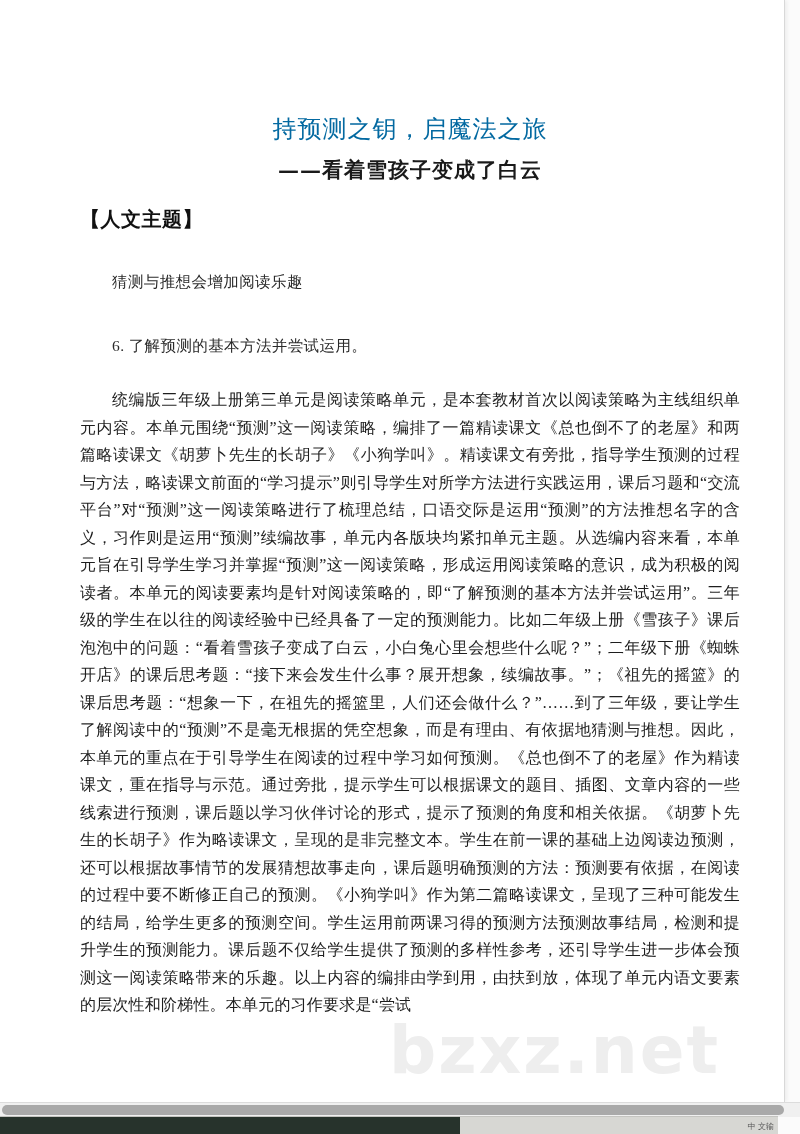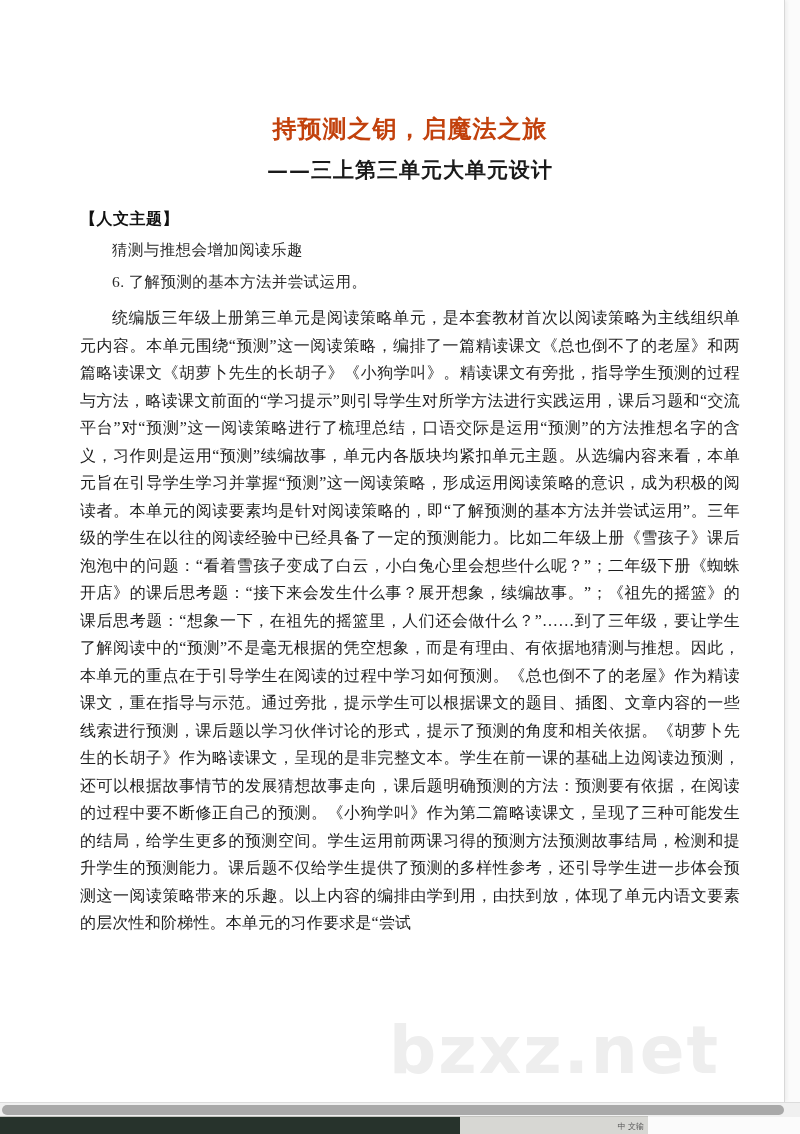--- a/index.html
+++ b/index.html
@@ -64,69 +64,70 @@
   }
 
   
   #title-block {
     margin: 0;
     padding-top: 108px;
     text-align: center;
   }
   .doc-title-main {
     font-family: "DejaVu Serif", "Liberation Serif", serif;
-    font-weight: bold;
+    font-weight: normal;
     font-size: 24px;
     line-height: 42px;
-    color: #c2410c;
+    color: #0369a1;
     letter-spacing: 1px;
   }
   .doc-title-sub {
     font-family: "DejaVu Serif", "Liberation Serif", serif;
     font-weight: bold;
     font-size: 21px;
     line-height: 40px;
     color: #1a1a1a;
     letter-spacing: 1px;
   }
 
   
   .section-heading {
     font-family: "DejaVu Sans", "Liberation Sans", sans-serif;
     font-weight: bold;
-    font-size: 16px;
+    font-size: 20px;
     line-height: 30px;
     color: #111111;
     margin-top: 10px;
     letter-spacing: 0.5px;
   }
   .section-heading.first {
     margin-top: 14px;
   }
 
   
   .indent-line {
     font-family: "Liberation Serif", "DejaVu Serif", serif;
     font-size: 15.5px;
     line-height: 32px;
     color: #2a2a2a;
     text-indent: 32px;
     letter-spacing: 0.4px;
+    margin-top: 32px;
   }
 
   
   .body-paragraph {
     font-family: "Liberation Serif", "DejaVu Serif", serif;
     font-size: 16px;
     line-height: 27.5px;
     color: #1e1e1e;
     text-align: justify;
     text-justify: inter-ideograph;
     text-indent: 2em;
-    margin-top: 6px;
+    margin-top: 24px;
     letter-spacing: 0.2px;
     position: relative;
     z-index: 2;
   }
 
   
   #horizontal-scrollbar {
     position: absolute;
     left: 0;
     top: 1102px;
@@ -142,21 +143,21 @@
     width: 782px;
     height: 10px;
     background: #a9a9a9;
     border-radius: 5px;
   }
 
   #taskbar {
     position: absolute;
     left: 0;
     top: 1116px;
-    width: 648px;
+    width: 778px;
     height: 18px;
     background: #d7d7d3;
     border-top: 1px solid #c4c4c0;
   }
   #taskbar-active-window {
     position: absolute;
     left: 0;
     top: 0;
     width: 460px;
     height: 18px;
@@ -182,21 +183,21 @@
 <div id="document-viewer">
 
   <div id="page-sheet">
 
     <div id="watermark">bzxz.net</div>
 
     <div id="page-content">
 
       <div id="title-block">
         <div class="doc-title-main">持预测之钥，启魔法之旅</div>
-        <div class="doc-title-sub">——三上第三单元大单元设计</div>
+        <div class="doc-title-sub">——看着雪孩子变成了白云</div>
       </div>
 
       <div class="section-heading first">【人文主题】</div>
       <div class="indent-line">猜测与推想会增加阅读乐趣</div>
 
       <div class="indent-line">6. 了解预测的基本方法并尝试运用。</div>
 
       <div class="body-paragraph">统编版三年级上册第三单元是阅读策略单元，是本套教材首次以阅读策略为主线组织单元内容。本单元围绕“预测”这一阅读策略，编排了一篇精读课文《总也倒不了的老屋》和两篇略读课文《胡萝卜先生的长胡子》《小狗学叫》。精读课文有旁批，指导学生预测的过程与方法，略读课文前面的“学习提示”则引导学生对所学方法进行实践运用，课后习题和“交流平台”对“预测”这一阅读策略进行了梳理总结，口语交际是运用“预测”的方法推想名字的含义，习作则是运用“预测”续编故事，单元内各版块均紧扣单元主题。从选编内容来看，本单元旨在引导学生学习并掌握“预测”这一阅读策略，形成运用阅读策略的意识，成为积极的阅读者。本单元的阅读要素均是针对阅读策略的，即“了解预测的基本方法并尝试运用”。三年级的学生在以往的阅读经验中已经具备了一定的预测能力。比如二年级上册《雪孩子》课后泡泡中的问题：“看着雪孩子变成了白云，小白兔心里会想些什么呢？”；二年级下册《蜘蛛开店》的课后思考题：“接下来会发生什么事？展开想象，续编故事。”；《祖先的摇篮》的课后思考题：“想象一下，在祖先的摇篮里，人们还会做什么？”……到了三年级，要让学生了解阅读中的“预测”不是毫无根据的凭空想象，而是有理由、有依据地猜测与推想。因此，本单元的重点在于引导学生在阅读的过程中学习如何预测。《总也倒不了的老屋》作为精读课文，重在指导与示范。通过旁批，提示学生可以根据课文的题目、插图、文章内容的一些线索进行预测，课后题以学习伙伴讨论的形式，提示了预测的角度和相关依据。《胡萝卜先生的长胡子》作为略读课文，呈现的是非完整文本。学生在前一课的基础上边阅读边预测，还可以根据故事情节的发展猜想故事走向，课后题明确预测的方法：预测要有依据，在阅读的过程中要不断修正自己的预测。《小狗学叫》作为第二篇略读课文，呈现了三种可能发生的结局，给学生更多的预测空间。学生运用前两课习得的预测方法预测故事结局，检测和提升学生的预测能力。课后题不仅给学生提供了预测的多样性参考，还引导学生进一步体会预测这一阅读策略带来的乐趣。以上内容的编排由学到用，由扶到放，体现了单元内语文要素的层次性和阶梯性。本单元的习作要求是“尝试</div>
 
     </div>

